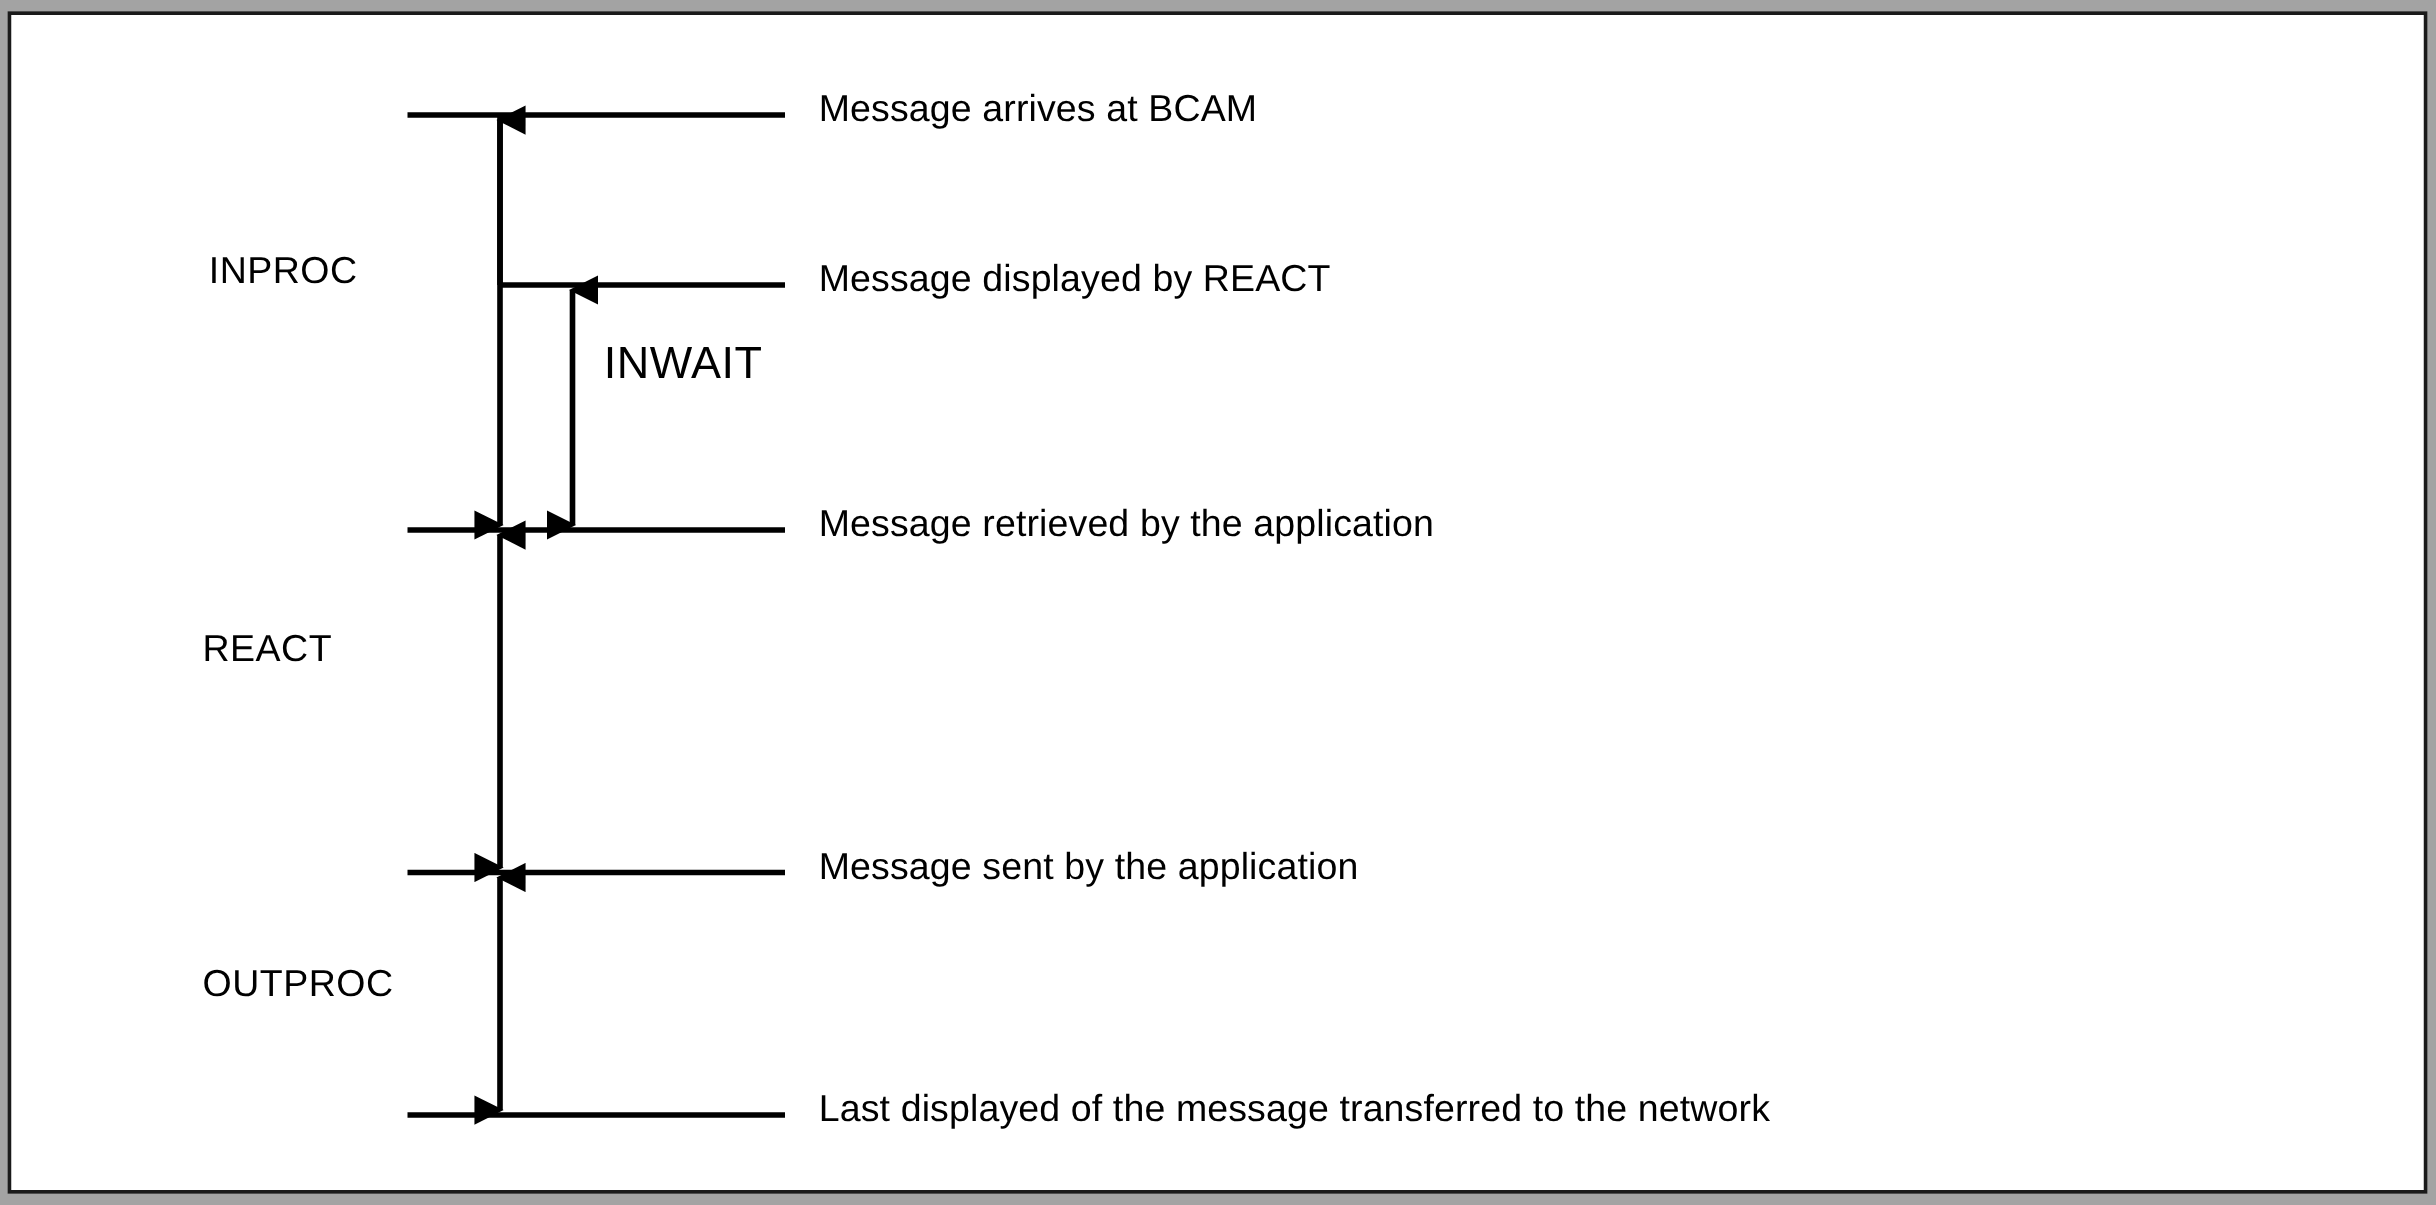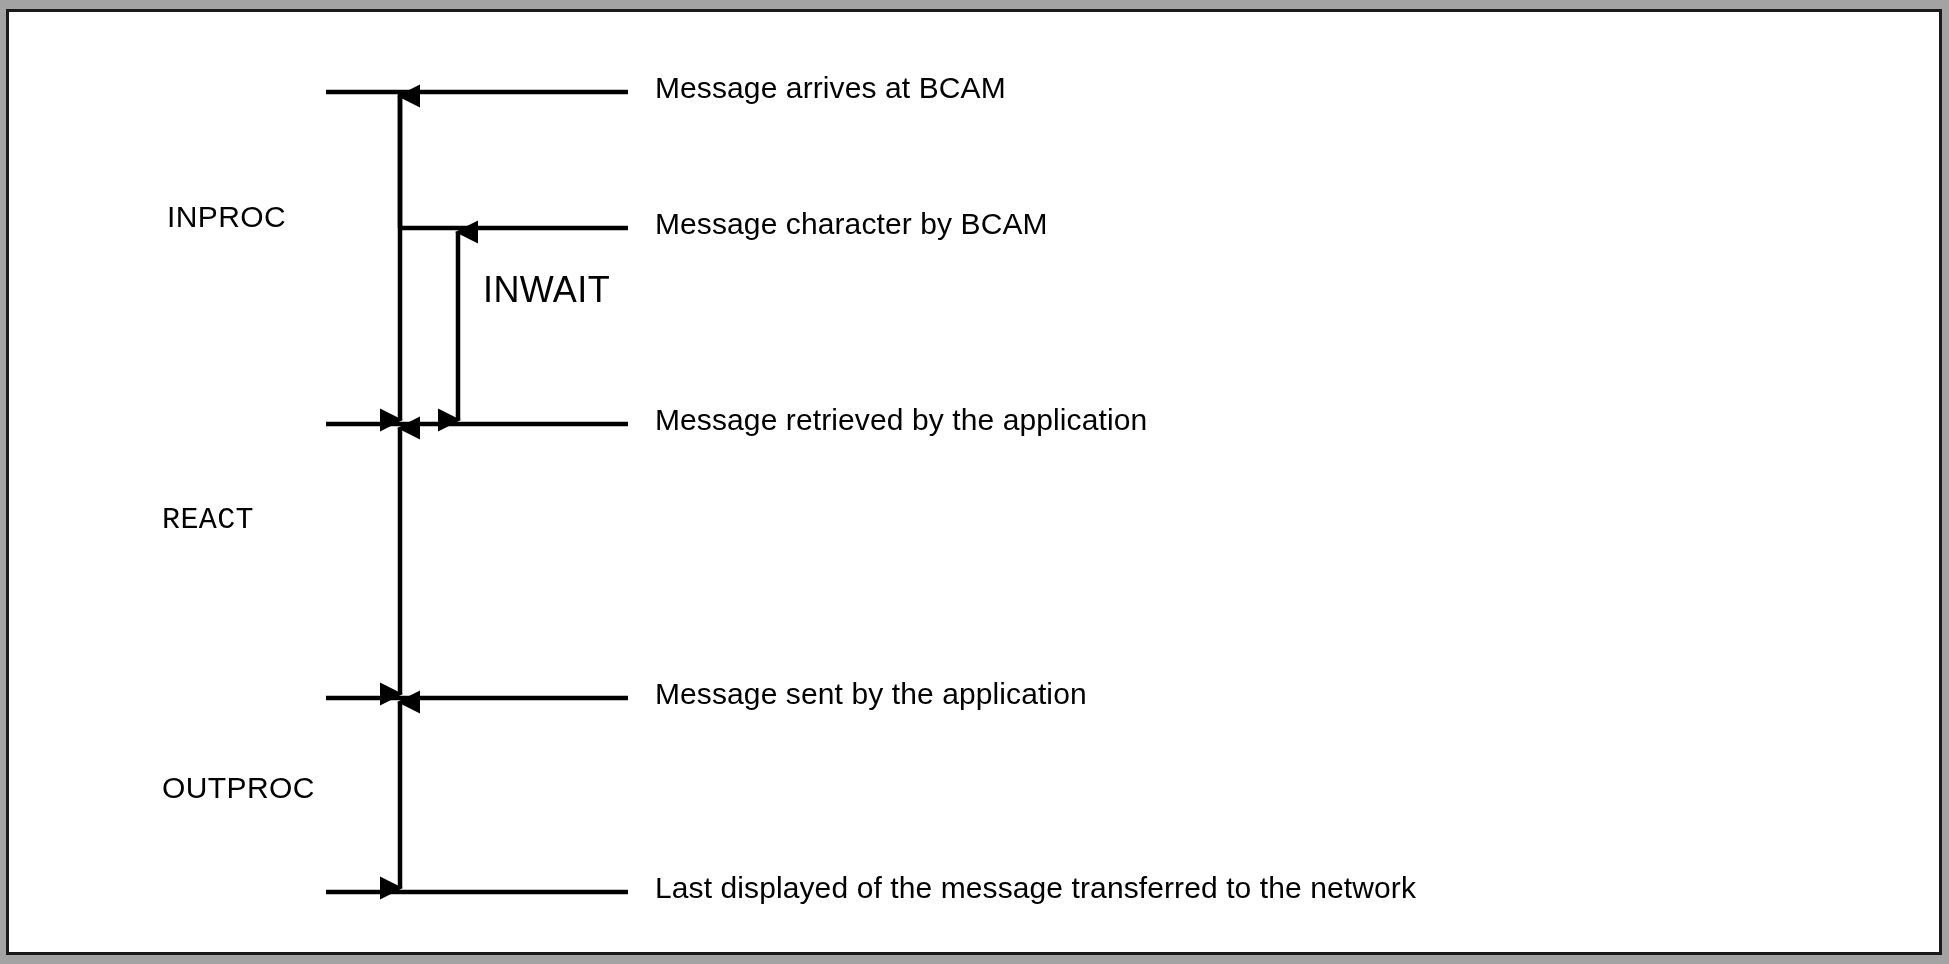--- a/index.html
+++ b/index.html
@@ -96,27 +96,27 @@
         <line x1="400" y1="428" x2="400" y2="694" stroke="#000000" stroke-width="4.5" marker-start="url(#arrowUp)" marker-end="url(#arrowDown)"></line>
         <line x1="400" y1="702" x2="400" y2="888" stroke="#000000" stroke-width="4.5" marker-start="url(#arrowUp)" marker-end="url(#arrowDown)"></line>
       </g>
     <g id="interval-arrows">
         <line x1="458" y1="232" x2="458" y2="420" stroke="#000000" stroke-width="4.5" marker-start="url(#arrowUp)" marker-end="url(#arrowDown)"></line>
       </g>
   </svg>
 
   <div id="event-labels">
       <div class="evt-label" style="left: 655px; top: 73px;">Message arrives at BCAM</div>
-      <div class="evt-label" style="left: 655px; top: 209px;">Message character by BCAM</div>
+      <div class="evt-label" style="left: 655px; top: 209px;">Message displayed by REACT</div>
       <div class="evt-label" style="left: 655px; top: 405px;">Message retrieved by the application</div>
       <div class="evt-label" style="left: 655px; top: 679px;">Message sent by the application</div>
       <div class="evt-label" style="left: 655px; top: 873px;">Last displayed of the message transferred to the network</div>
     </div>
   <div id="phase-labels">
       <div class="phase-label" style="left: 150px; top: 202px; margin-left: 17px;">INPROC</div>
-      <div class="phase-label" style="left: 162px; top: 505px; font-family: Liberation Mono, monospace;">REACT</div>
+      <div class="phase-label" style="left: 162px; top: 505px;">REACT</div>
       <div class="phase-label" style="left: 162px; top: 753px; margin-top: 20px;">OUTPROC</div>
     </div>
   <div id="interval-labels">
       <div class="span-label" style="left: 483px; top: 272px;">INWAIT</div>
     </div>
 
 </div>
 
 </body></html>

